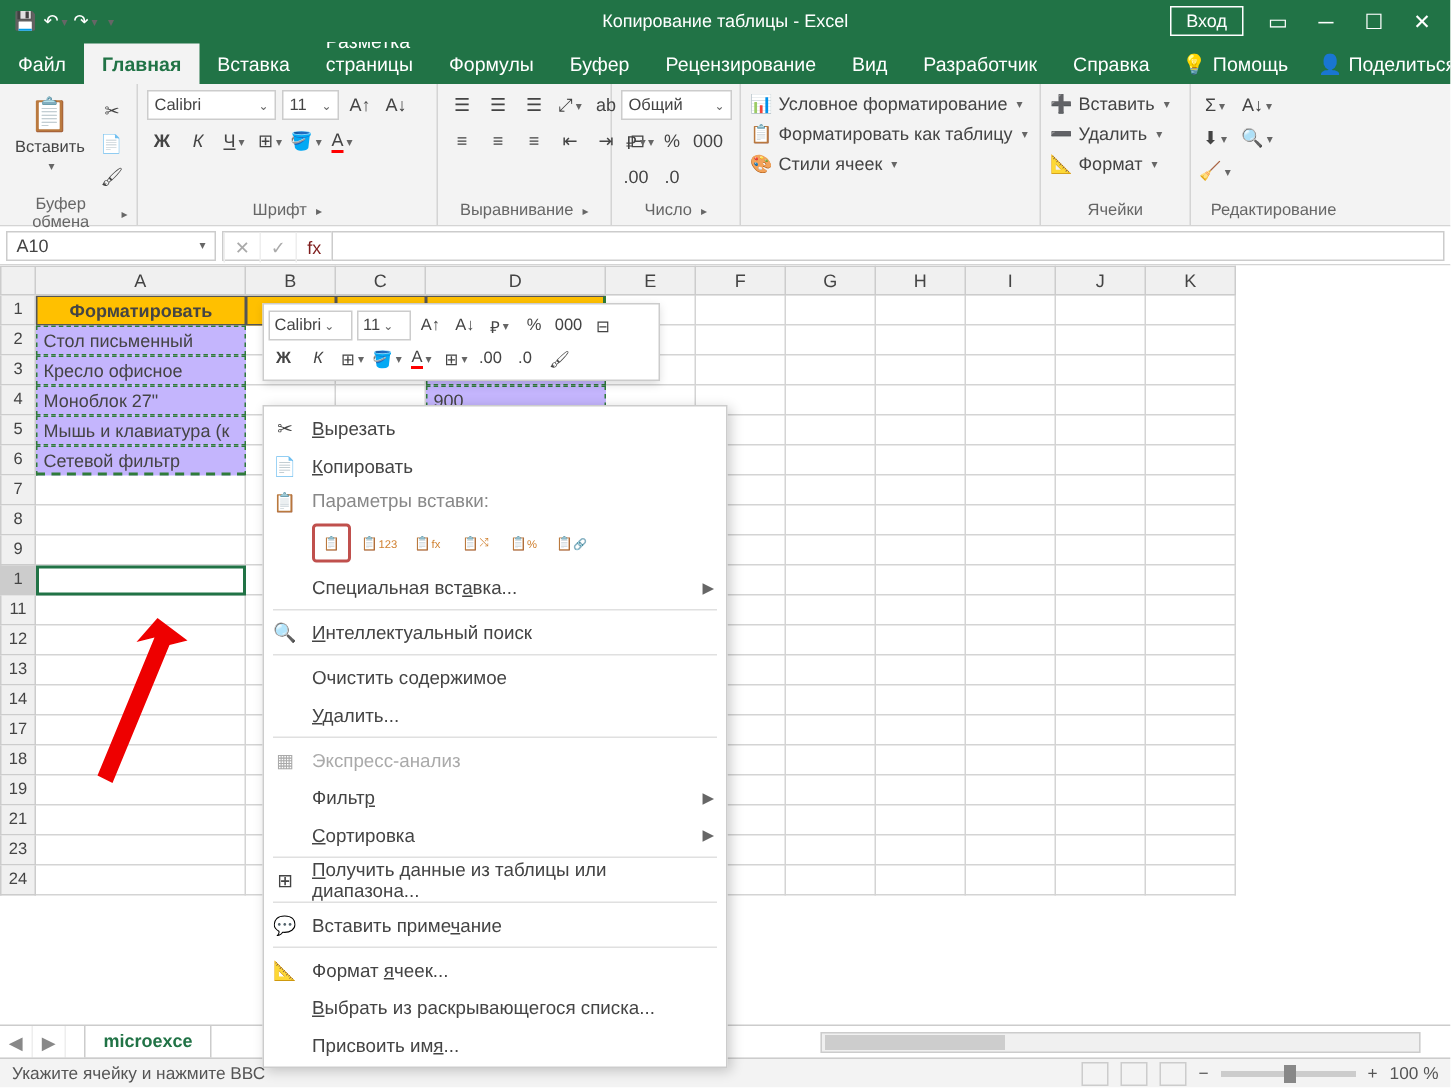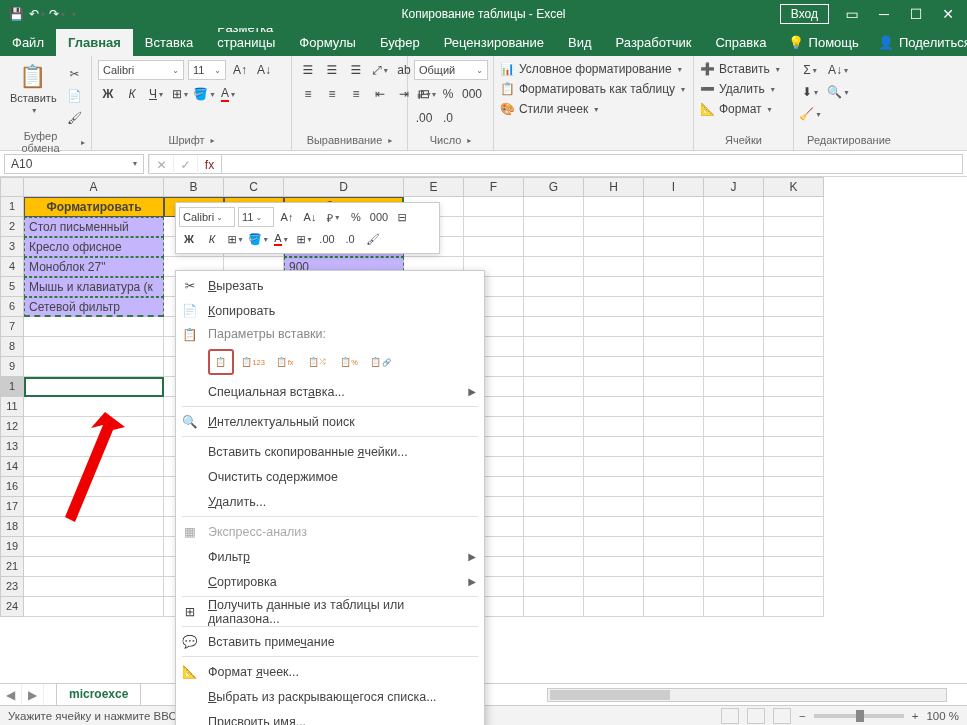--- a/index.html
+++ b/index.html
@@ -490,34 +490,20 @@
         <div class="cell" style="width:120px"></div>
         <div class="cell narrow"></div>
         <div class="cell narrow"></div>
         <div class="cell narrow"></div>
         <div class="cell narrow"></div>
         <div class="cell narrow"></div>
         <div class="cell narrow"></div>
         <div class="cell narrow"></div>
       </div>
     <div class="row">
-        <div class="rowhead">16</div>
-        <div class="cell"></div>
-        <div class="cell narrow"></div>
-        <div class="cell narrow"></div>
-        <div class="cell" style="width:120px"></div>
-        <div class="cell narrow"></div>
-        <div class="cell narrow"></div>
-        <div class="cell narrow"></div>
-        <div class="cell narrow"></div>
-        <div class="cell narrow"></div>
-        <div class="cell narrow"></div>
-        <div class="cell narrow"></div>
-      </div>
-    <div class="row">
         <div class="rowhead">17</div>
         <div class="cell"></div>
         <div class="cell narrow"></div>
         <div class="cell narrow"></div>
         <div class="cell" style="width:120px"></div>
         <div class="cell narrow"></div>
         <div class="cell narrow"></div>
         <div class="cell narrow"></div>
         <div class="cell narrow"></div>
         <div class="cell narrow"></div>
@@ -658,23 +644,20 @@
       <span>Специальная вст<u>а</u>вка...</span>
       <span class="arrow-r">▶</span>
     </div>
   <div class="ctx-sep"></div>
   <div class="ctx-item">
       <span class="cicon">🔍</span>
       <span><u>И</u>нтеллектуальный поиск</span>
     </div>
   <div class="ctx-sep"></div>
   <div class="ctx-item">
-      <span>Вставить скопированные <u>я</u>чейки...</span>
-    </div>
-  <div class="ctx-item">
       <span>Очистить со<u>д</u>ержимое</span>
     </div>
   <div class="ctx-item">
       <span><u>У</u>далить...</span>
     </div>
   <div class="ctx-sep"></div>
   <div class="ctx-item disabled">
       <span class="cicon">▦</span>
       <span>Экспресс-анализ</span>
     </div>

